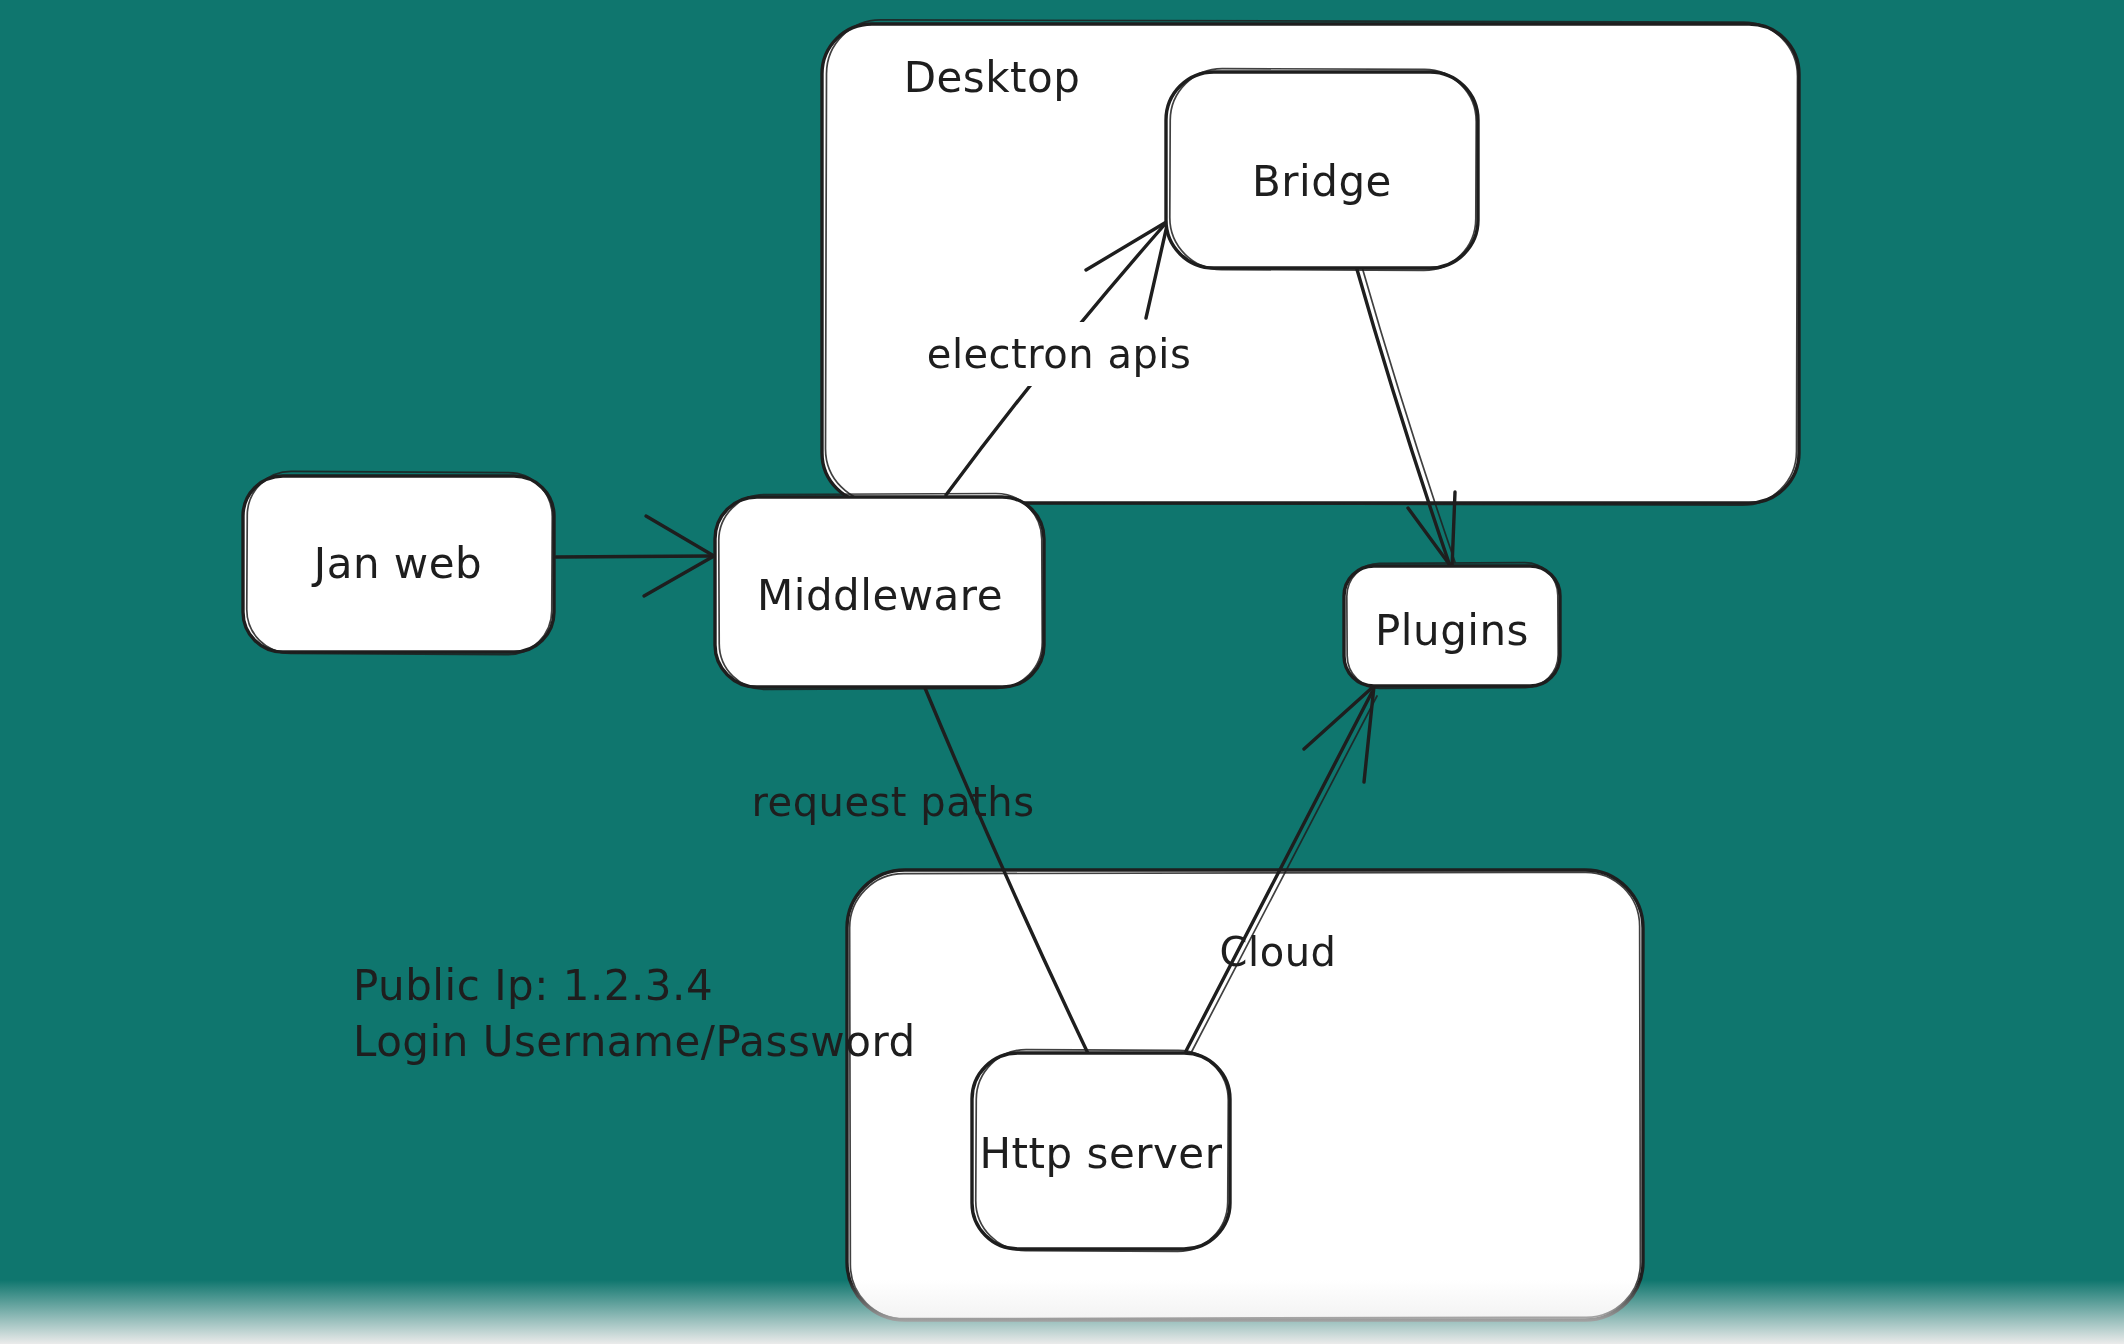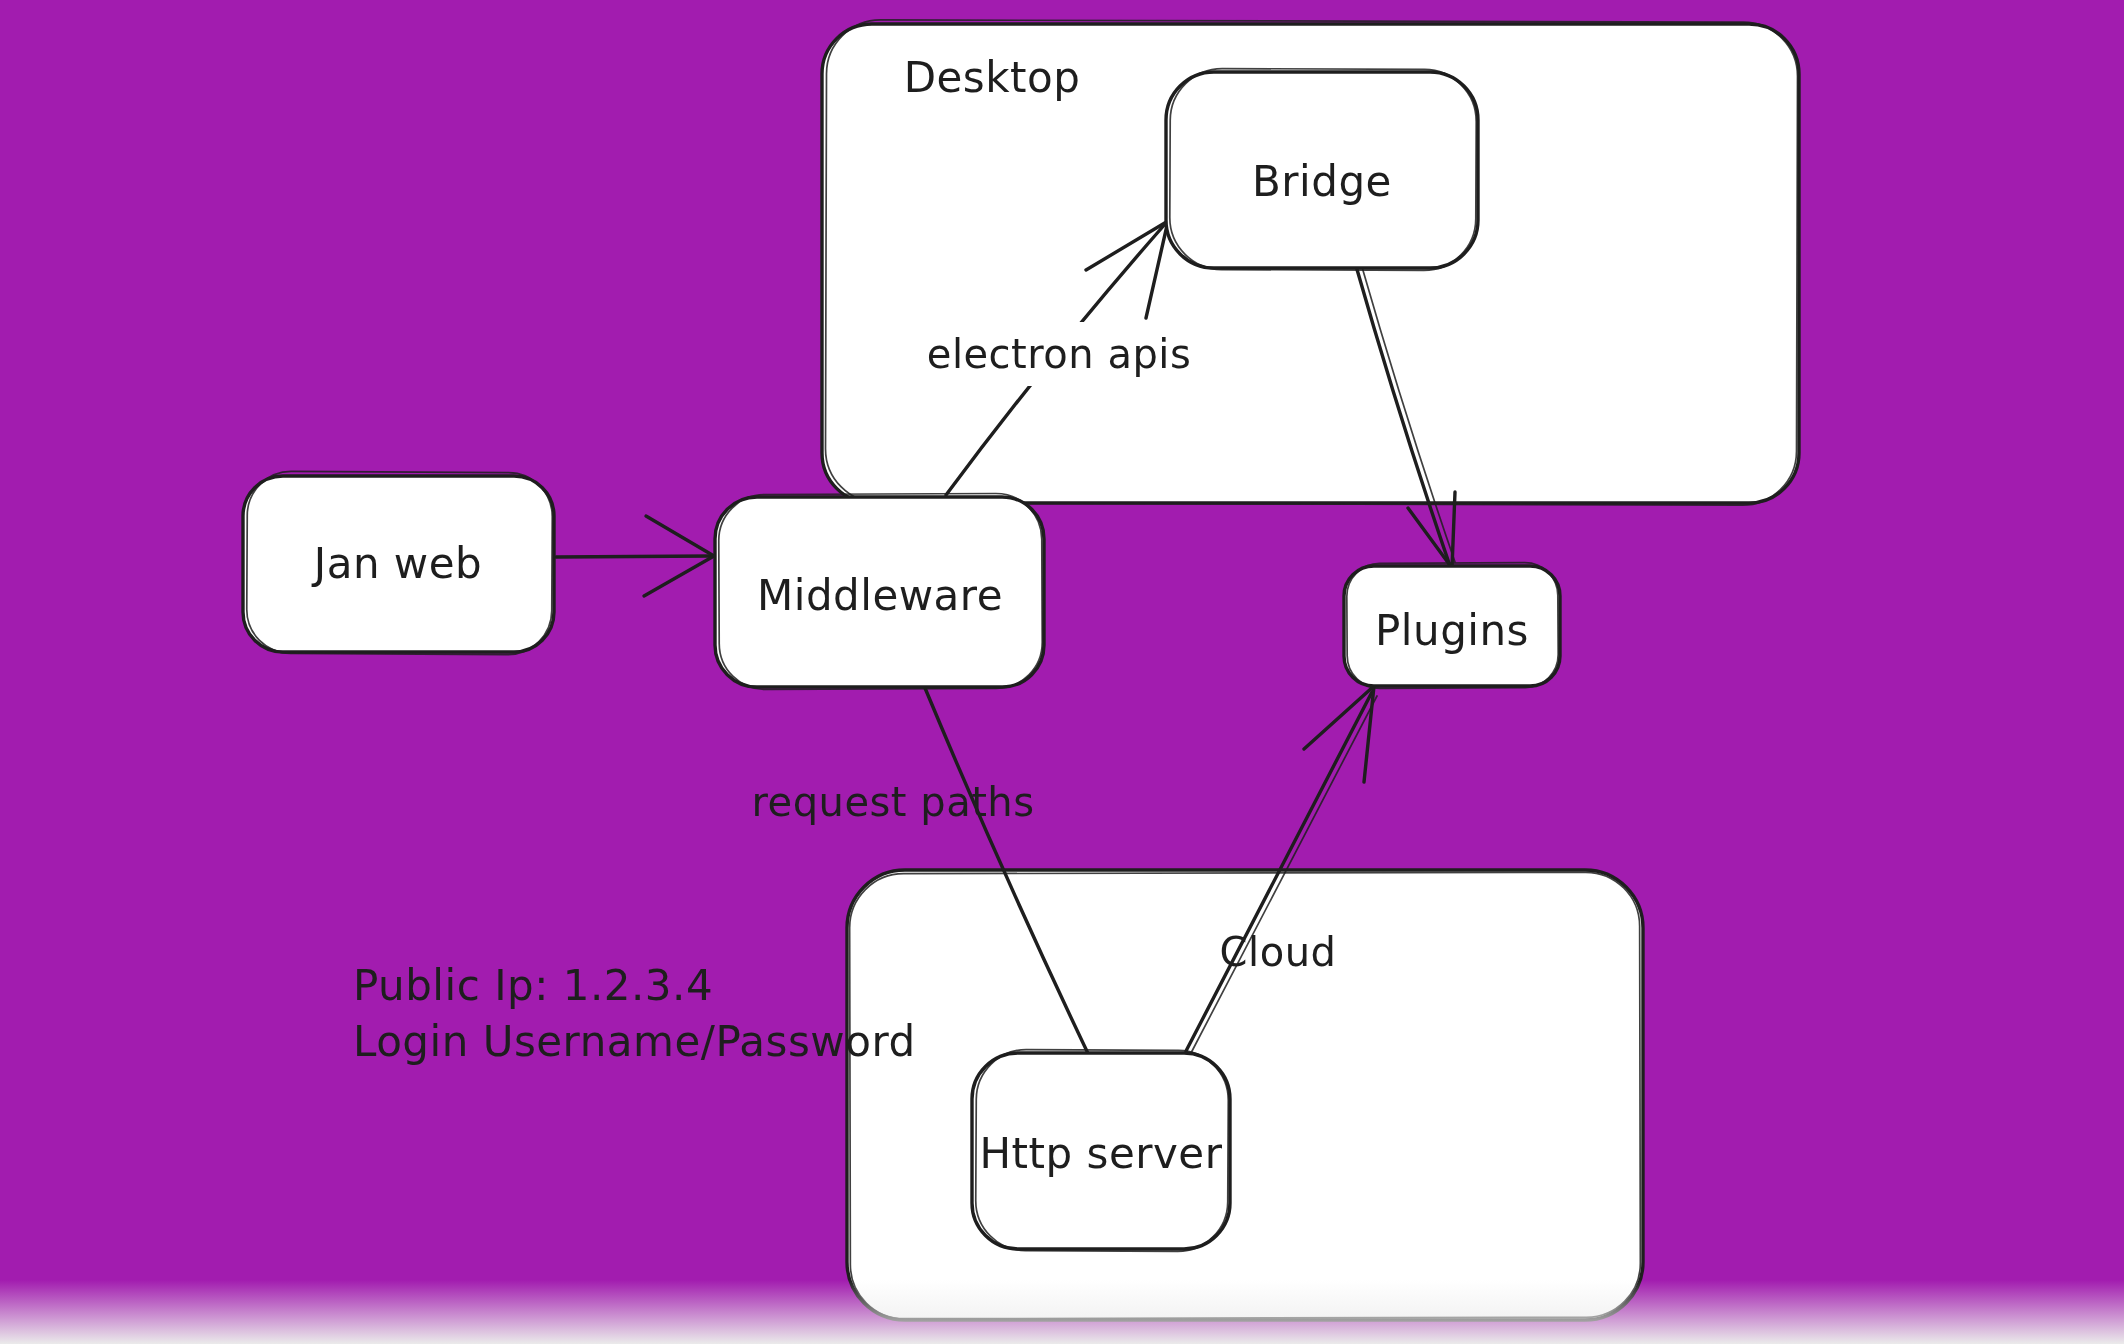--- a/index.html
+++ b/index.html
@@ -7,21 +7,21 @@
     padding: 0;
     width: 2124px;
     height: 1344px;
     background: #ffffff;
     overflow: hidden;
   }
   .canvas-wrap {
     position: relative;
     width: 2124px;
     height: 1344px;
-    background: #a21caf;
+    background: #0f766e;
   }
   svg.scene {
     position: absolute;
     inset: 0;
     width: 2124px;
     height: 1344px;
   }
   
   .stroke {
     fill: none;

